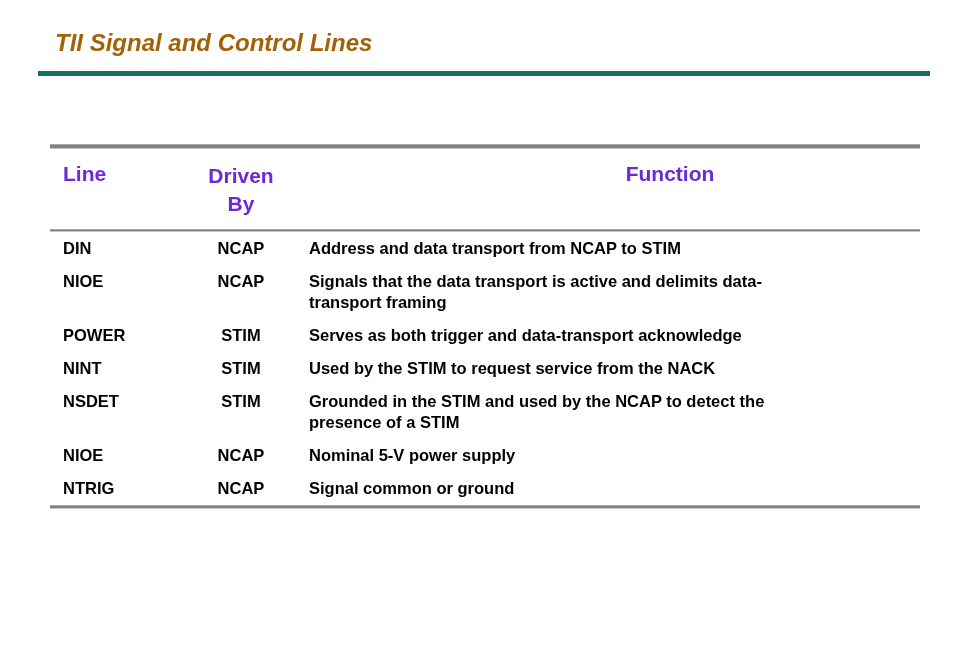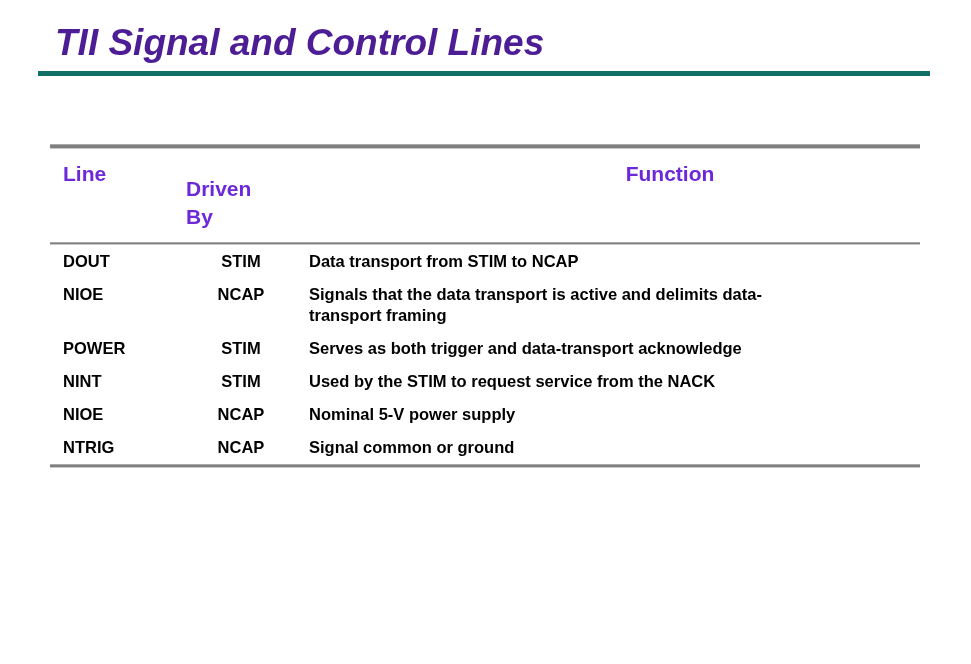--- a/index.html
+++ b/index.html
@@ -13,24 +13,24 @@
     font-family: "Liberation Sans", sans-serif;
     overflow: hidden;
     position: relative;
   }
 
   
   #slide-title {
     position: absolute;
     left: 55px;
     top: 22px;
-    font-size: 37px;
+    font-size: 24px;
     font-weight: bold;
     font-style: italic;
-    color: #4c1d95;
+    color: #a16207;
     letter-spacing: 0px;
     white-space: nowrap;
     line-height: 42px;
   }
   #title-rule {
     position: absolute;
     left: 38px;
     top: 71px;
     width: 892px;
     height: 5px;
@@ -71,22 +71,22 @@
     color: #6d28d9;
     padding: 0;
     vertical-align: top;
     line-height: 28px;
   }
   th.h-line {
     text-align: left;
     padding: 11px 0 0 13px;
   }
   th.h-driven {
-    text-align: left;
-    padding: 26px 0 0 0;
+    text-align: center;
+    padding: 13px 0 0 0;
   }
   th.h-function {
     text-align: center;
     padding: 11px 0 0 0;
     position: relative;
     left: 62px;
   }
   .hdr-spacer { height: 11px; }
 
   tbody td {
@@ -146,24 +146,24 @@
   <div class="hrule thin"></div>
 
   <table class="grid">
     <colgroup>
       <col class="c-line">
       <col class="c-driven">
       <col class="c-function">
     </colgroup>
     <tbody id="table-body">
         <tr>
-          <td class="d-line">DOUT</td>
-          <td class="d-driven">STIM</td>
-          <td class="d-function">
-            <span class="wrap2">Data transport from STIM to NCAP</span>
+          <td class="d-line">DIN</td>
+          <td class="d-driven">NCAP</td>
+          <td class="d-function">
+            <span class="wrap2">Address and data transport from NCAP to STIM</span>
           </td>
         </tr>
         <tr>
           <td class="d-line">NIOE</td>
           <td class="d-driven">NCAP</td>
           <td class="d-function">
             <span class="wrap2">Signals that the data transport is active and delimits data-</span>
             <span class="wrap2">transport framing</span>
           </td>
         </tr>
@@ -175,20 +175,28 @@
           </td>
         </tr>
         <tr>
           <td class="d-line">NINT</td>
           <td class="d-driven">STIM</td>
           <td class="d-function">
             <span class="wrap2">Used by the STIM to request service from the NACK</span>
           </td>
         </tr>
         <tr>
+          <td class="d-line">NSDET</td>
+          <td class="d-driven">STIM</td>
+          <td class="d-function">
+            <span class="wrap2">Grounded in the STIM and used by the NCAP to detect the</span>
+            <span class="wrap2">presence of a STIM</span>
+          </td>
+        </tr>
+        <tr>
           <td class="d-line">NIOE</td>
           <td class="d-driven">NCAP</td>
           <td class="d-function">
             <span class="wrap2">Nominal 5-V power supply</span>
           </td>
         </tr>
         <tr>
           <td class="d-line">NTRIG</td>
           <td class="d-driven">NCAP</td>
           <td class="d-function">

